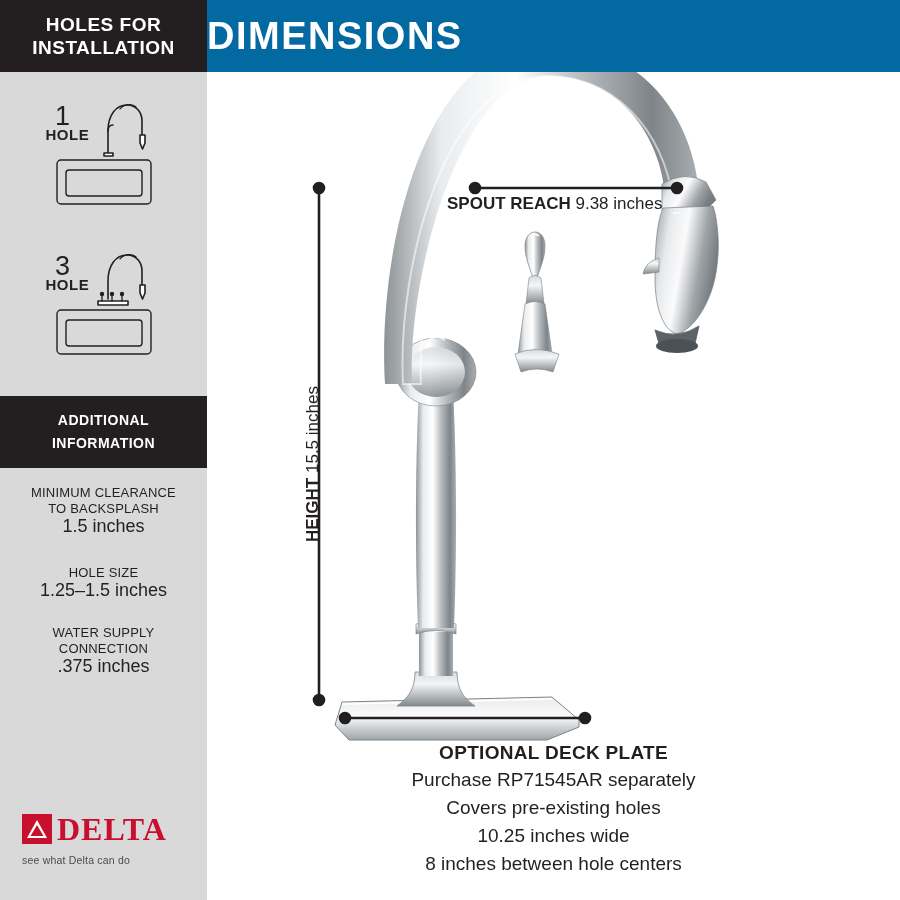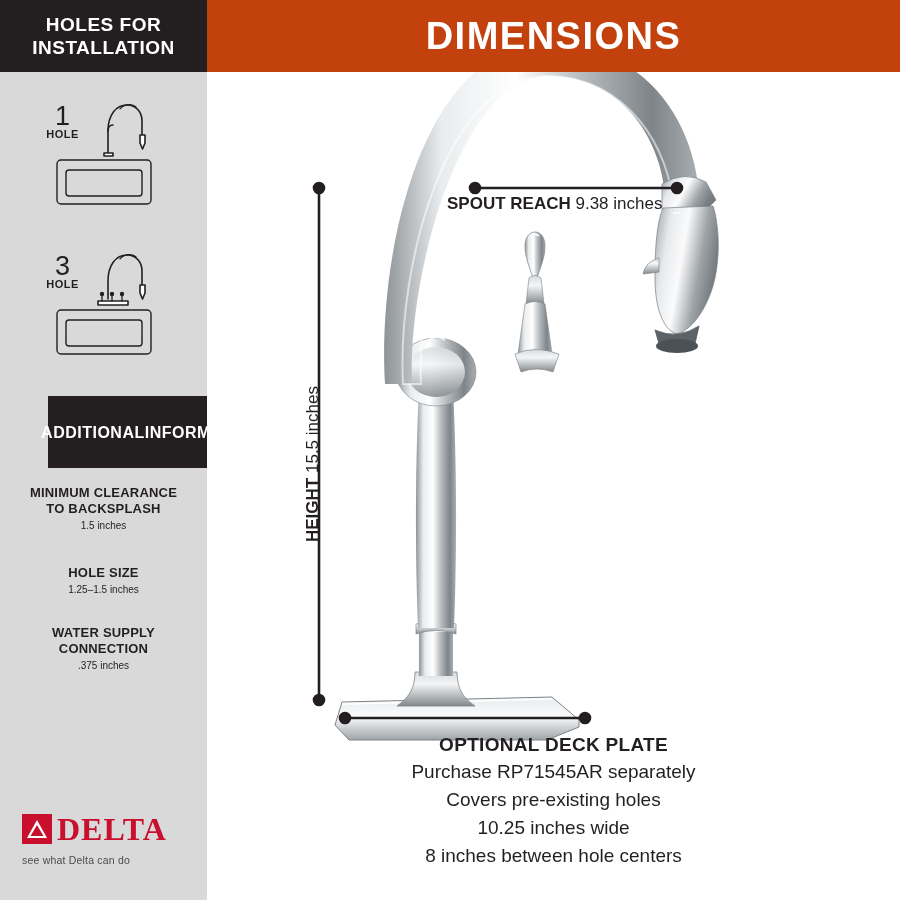--- a/index.html
+++ b/index.html
@@ -46,62 +46,62 @@
     justify-content: center;
     font-size: 19px;
     line-height: 23px;
   }
   #additional-header {
     position: absolute;
     left: 0; top: 396px;
     width: 207px;
     height: 72px;
     display: flex;
+    flex-direction: column;
     align-items: center;
     justify-content: center;
-    font-size: 16px;
+    font-size: 14px;
     line-height: 23px;
-    margin-left: 48px;
   }
 
   .hole-block {
     position: absolute;
     left: 0;
     width: 207px;
     text-align: center;
     color: #231f20;
   }
   .hole-num {
     font-size: 27px;
     font-weight: 300;
     line-height: 26px;
     font-family: "Liberation Sans", sans-serif;
   }
   .hole-word {
-    font-size: 11px;
+    font-size: 15px;
     font-weight: bold;
     letter-spacing: 0.5px;
     line-height: 11px;
   }
 
   .info-block {
     position: absolute;
     left: 0;
     width: 207px;
     text-align: center;
     color: #231f20;
   }
   .info-title {
     font-size: 13px;
-    font-weight: bold;
+    font-weight: normal;
     line-height: 16px;
     letter-spacing: 0.2px;
   }
   .info-value {
-    font-size: 10px;
+    font-size: 18px;
     font-weight: normal;
     line-height: 18px;
   }
 
   
   #delta-logo {
     position: absolute;
     left: 22px;
     top: 812px;
     width: 170px;
@@ -128,25 +128,25 @@
     letter-spacing: 0.2px;
   }
 
   
   #top-banner {
     position: absolute;
     left: 207px;
     top: 0;
     width: 693px;
     height: 72px;
-    background: #c2410c;
+    background: #0369a1;
     color: #ffffff;
     display: flex;
     align-items: center;
-    justify-content: center;
+    justify-content: flex-start;
   }
   #top-banner .title {
     font-size: 38px;
     font-weight: bold;
     letter-spacing: 1.5px;
   }
 
   
   #main {
     position: absolute;
@@ -192,20 +192,21 @@
     top: 732px;
     width: 693px;
     text-align: center;
     color: #231f20;
   }
   #deckplate-title {
     font-size: 19px;
     font-weight: bold;
     letter-spacing: 0.3px;
     line-height: 26px;
+    margin-top: 8px;
   }
   .deck-line {
     font-size: 19px;
     line-height: 28px;
   }
 
   svg { display: block; }
 </style>
 </head>
 <body>

